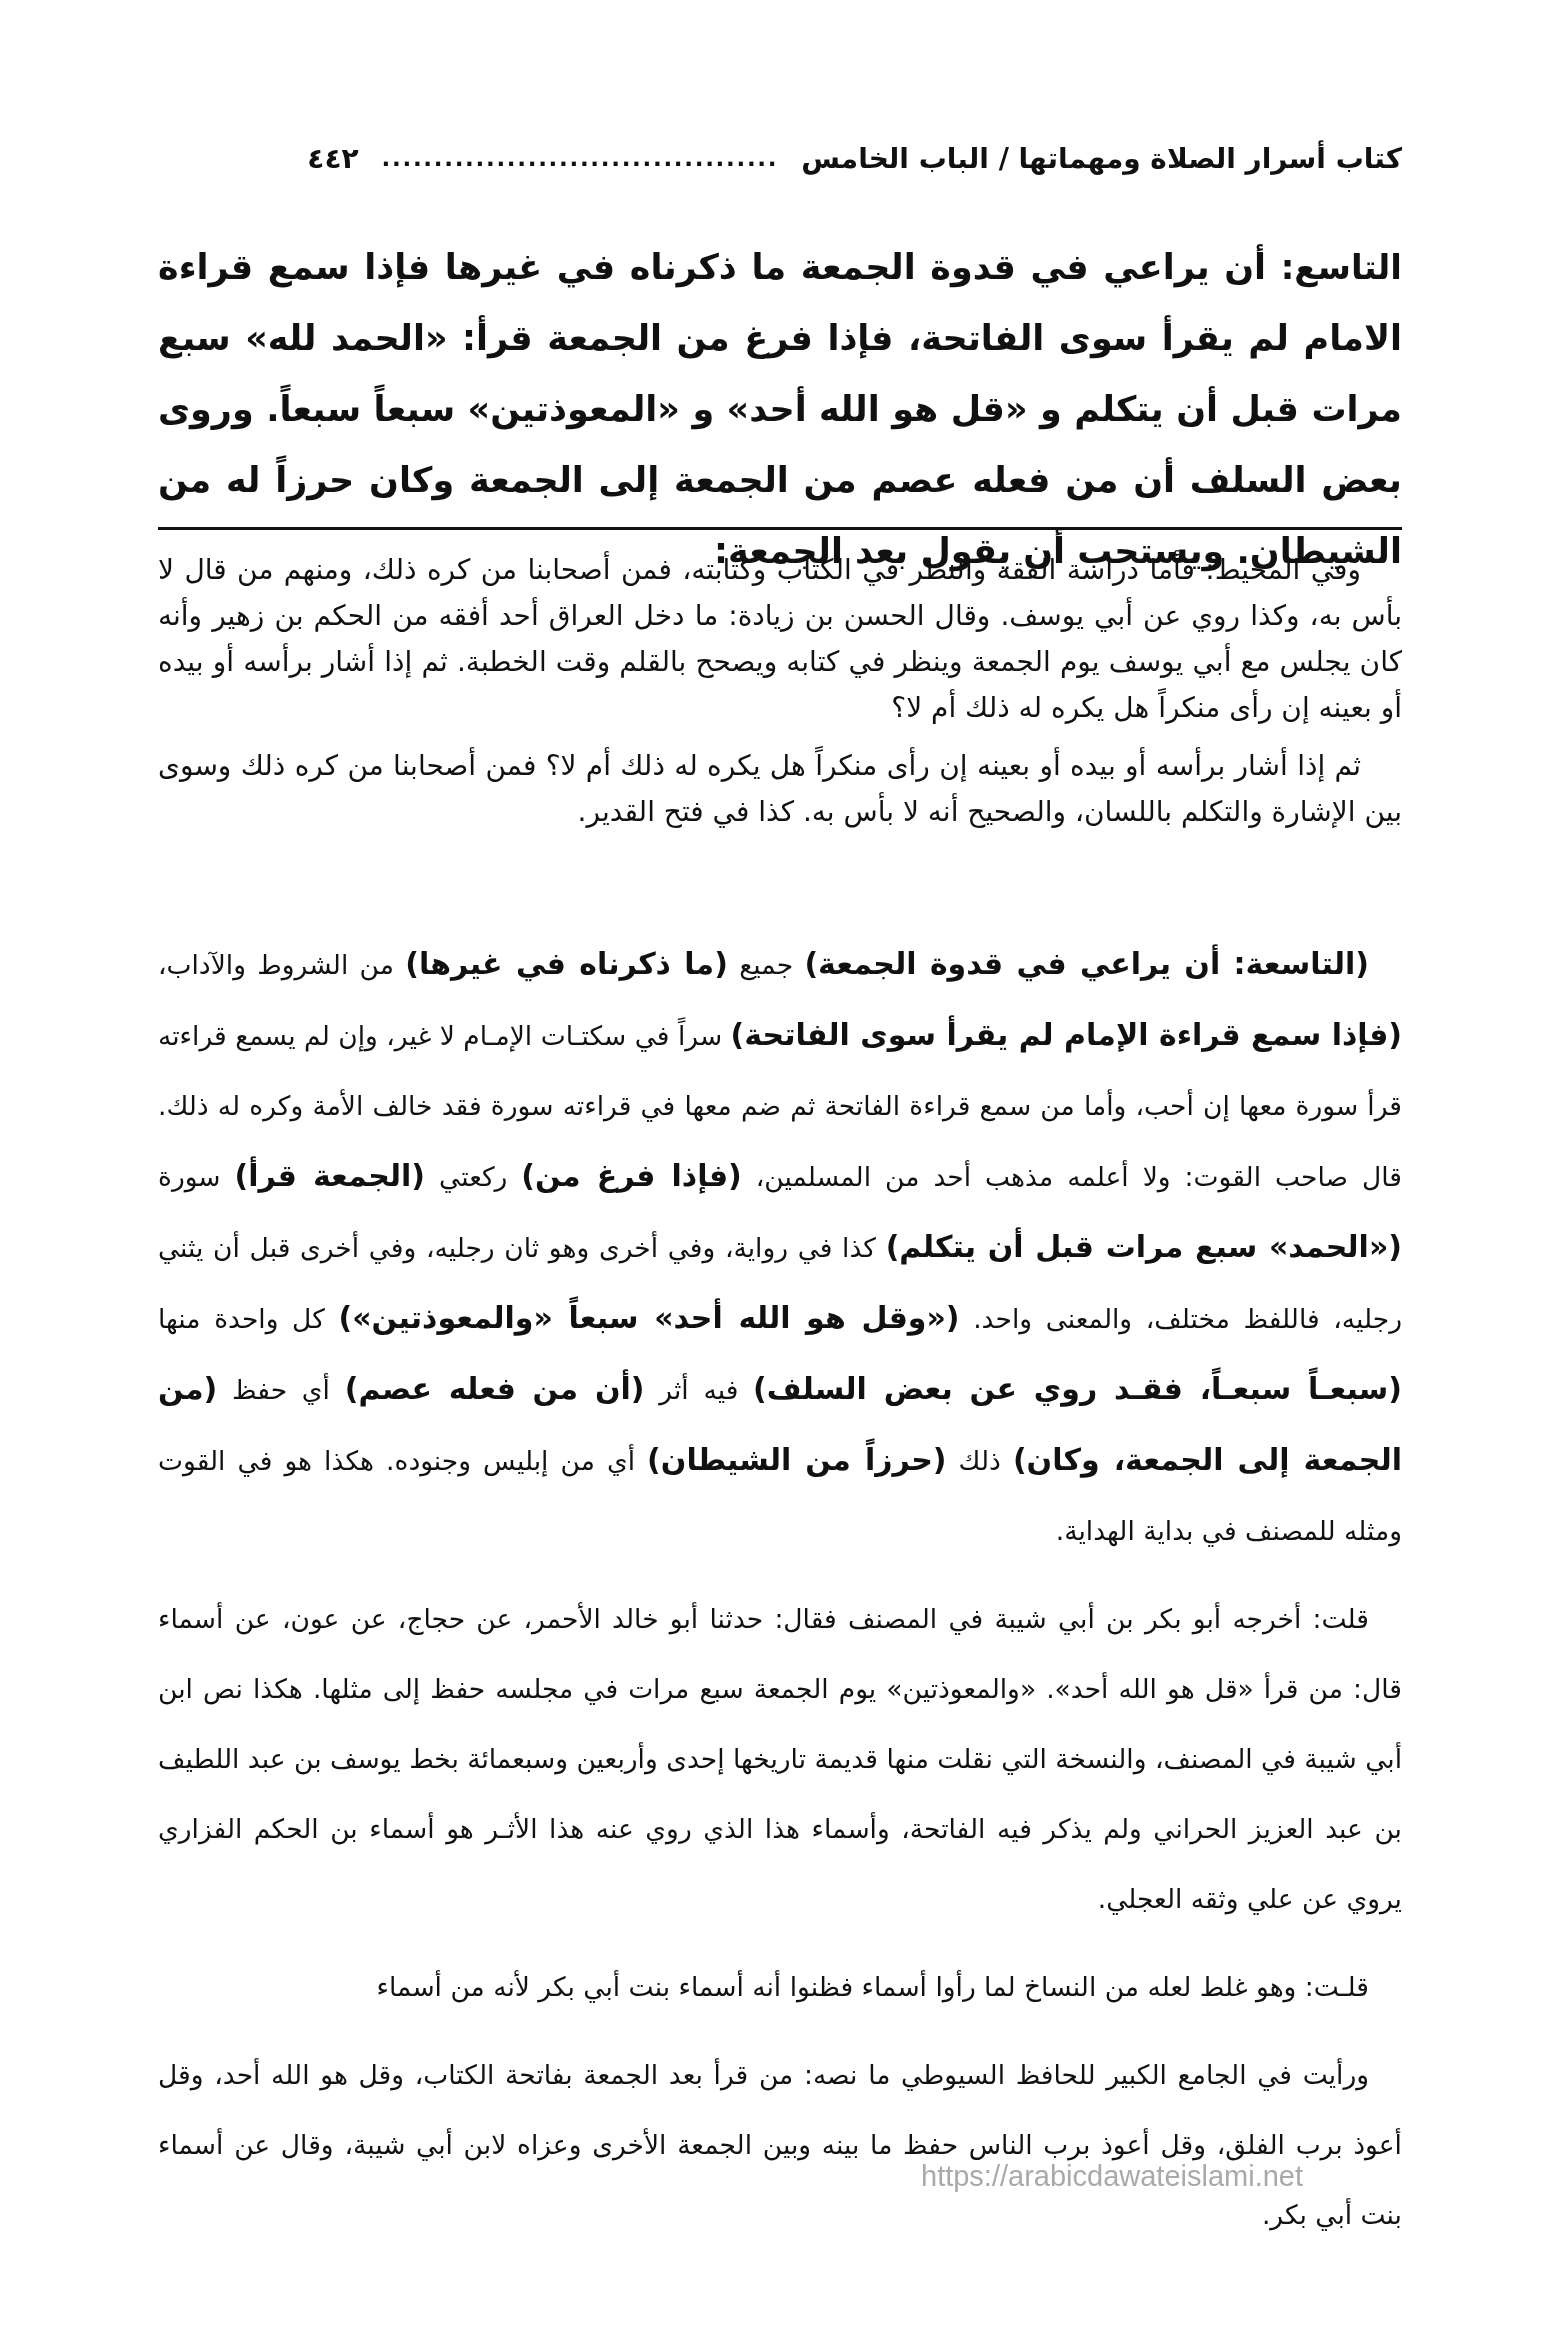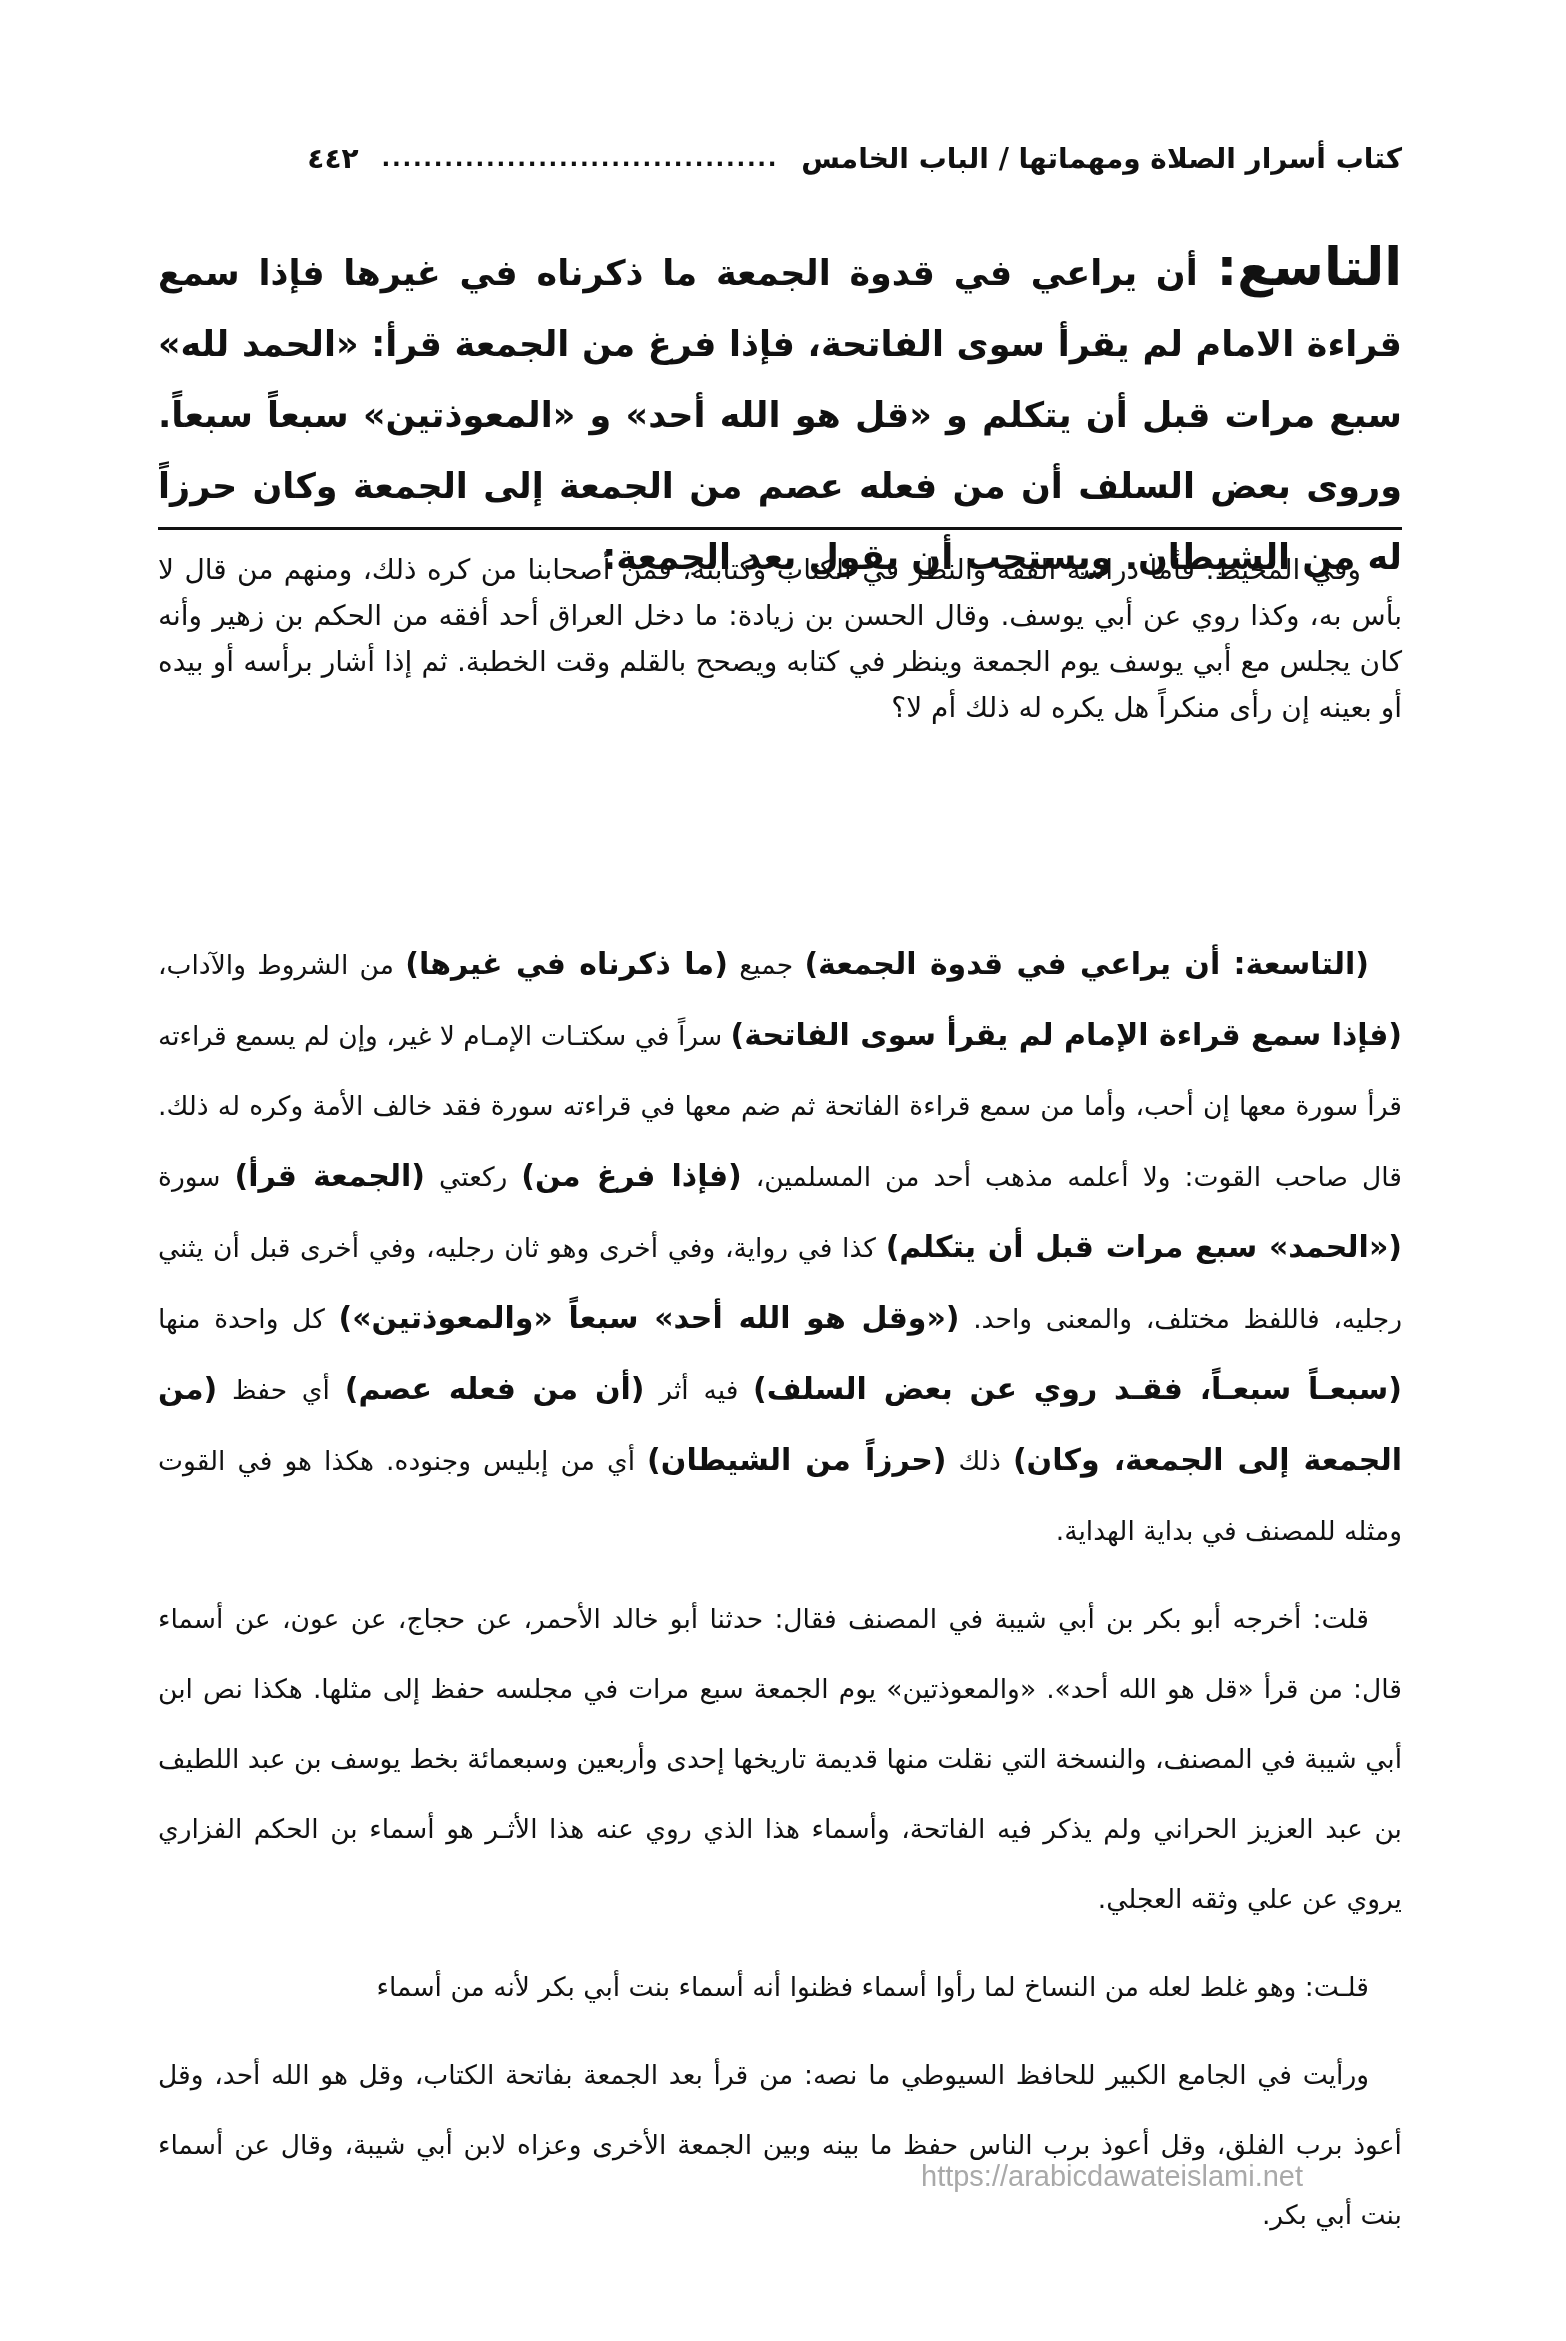--- a/index.html
+++ b/index.html
@@ -55,21 +55,21 @@
       right: 0;
       width: 1244px;
       font-size: 35px;
       font-weight: bold;
       line-height: 71px;
       text-align: justify;
       text-align-last: right;
       direction: rtl;
     }
     .main-text .lead {
-      font-size: 52px;
+      font-size: 34px;
     }
     .separator {
       position: absolute;
       top: 527px;
       left: 0;
       width: 1244px;
       height: 0;
       border-top: 3.3px solid #111;
     }
     .notes {
@@ -126,20 +126,21 @@
   </div>
 
   <div class="main-text">
     <span class="lead">التاسع:</span><span> أن يراعي في قدوة الجمعة ما ذكرناه في غيرها فإذا سمع قراءة الامام لم يقرأ سوى الفاتحة، فإذا فرغ من الجمعة قرأ: «الحمد لله» سبع مرات قبل أن يتكلم و «قل هو الله أحد» و «المعوذتين» سبعاً سبعاً. وروى بعض السلف أن من فعله عصم من الجمعة إلى الجمعة وكان حرزاً له من الشيطان. ويستحب أن يقول بعد الجمعة:</span>
   </div>
 
   <div class="separator"></div>
 
   <div class="notes">
     <p>وفي المحيط: فأما دراسة الفقه والنظر في الكتاب وكتابته، فمن أصحابنا من كره ذلك، ومنهم من قال لا بأس به، وكذا روي عن أبي يوسف. وقال الحسن بن زيادة: ما دخل العراق أحد أفقه من الحكم بن زهير وأنه كان يجلس مع أبي يوسف يوم الجمعة وينظر في كتابه ويصحح بالقلم وقت الخطبة. ثم إذا أشار برأسه أو بيده أو بعينه إن رأى منكراً هل يكره له ذلك أم لا؟</p>
+    <p>ثم إذا أشار برأسه أو بيده أو بعينه إن رأى منكراً هل يكره له ذلك أم لا؟ فمن أصحابنا من كره ذلك وسوى بين الإشارة والتكلم باللسان، والصحيح أنه لا بأس به. كذا في فتح القدير.</p>
   </div>
 
   <div class="commentary">
     <p>
       <b>(التاسعة: أن يراعي في قدوة الجمعة)</b><span> جميع </span><b>(ما ذكرناه في غيرها)</b><span> من الشروط والآداب، </span><b>(فإذا سمع قراءة الإمام لم يقرأ سوى الفاتحة)</b><span> سراً في سكتـات الإمـام لا غير، وإن لم يسمع قراءته قرأ سورة معها إن أحب، وأما من سمع قراءة الفاتحة ثم ضم معها في قراءته سورة فقد خالف الأمة وكره له ذلك. قال صاحب القوت: ولا أعلمه مذهب أحد من المسلمين، </span><b>(فإذا فرغ من)</b><span> ركعتي </span><b>(الجمعة قرأ)</b><span> سورة </span><b>(«الحمد» سبع مرات قبل أن يتكلم)</b><span> كذا في رواية، وفي أخرى وهو ثان رجليه، وفي أخرى قبل أن يثني رجليه، فاللفظ مختلف، والمعنى واحد. </span><b>(«وقل هو الله أحد» سبعاً «والمعوذتين»)</b><span> كل واحدة منها </span><b>(سبعـاً سبعـاً، فقـد روي عن بعض السلف)</b><span> فيه أثر </span><b>(أن من فعله عصم)</b><span> أي حفظ </span><b>(من الجمعة إلى الجمعة، وكان)</b><span> ذلك </span><b>(حرزاً من الشيطان)</b><span> أي من إبليس وجنوده. هكذا هو في القوت ومثله للمصنف في بداية الهداية.</span>
     </p>
     <p>قلت: أخرجه أبو بكر بن أبي شيبة في المصنف فقال: حدثنا أبو خالد الأحمر، عن حجاج، عن عون، عن أسماء قال: من قرأ «قل هو الله أحد». «والمعوذتين» يوم الجمعة سبع مرات في مجلسه حفظ إلى مثلها. هكذا نص ابن أبي شيبة في المصنف، والنسخة التي نقلت منها قديمة تاريخها إحدى وأربعين وسبعمائة بخط يوسف بن عبد اللطيف بن عبد العزيز الحراني ولم يذكر فيه الفاتحة، وأسماء هذا الذي روي عنه هذا الأثـر هو أسماء بن الحكم الفزاري يروي عن علي وثقه العجلي.</p>
     <p>قلـت: وهو غلط لعله من النساخ لما رأوا أسماء فظنوا أنه أسماء بنت أبي بكر لأنه من أسماء</p>
     <p>ورأيت في الجامع الكبير للحافظ السيوطي ما نصه: من قرأ بعد الجمعة بفاتحة الكتاب، وقل هو الله أحد، وقل أعوذ برب الفلق، وقل أعوذ برب الناس حفظ ما بينه وبين الجمعة الأخرى وعزاه لابن أبي شيبة، وقال عن أسماء بنت أبي بكر.</p>
   </div>

